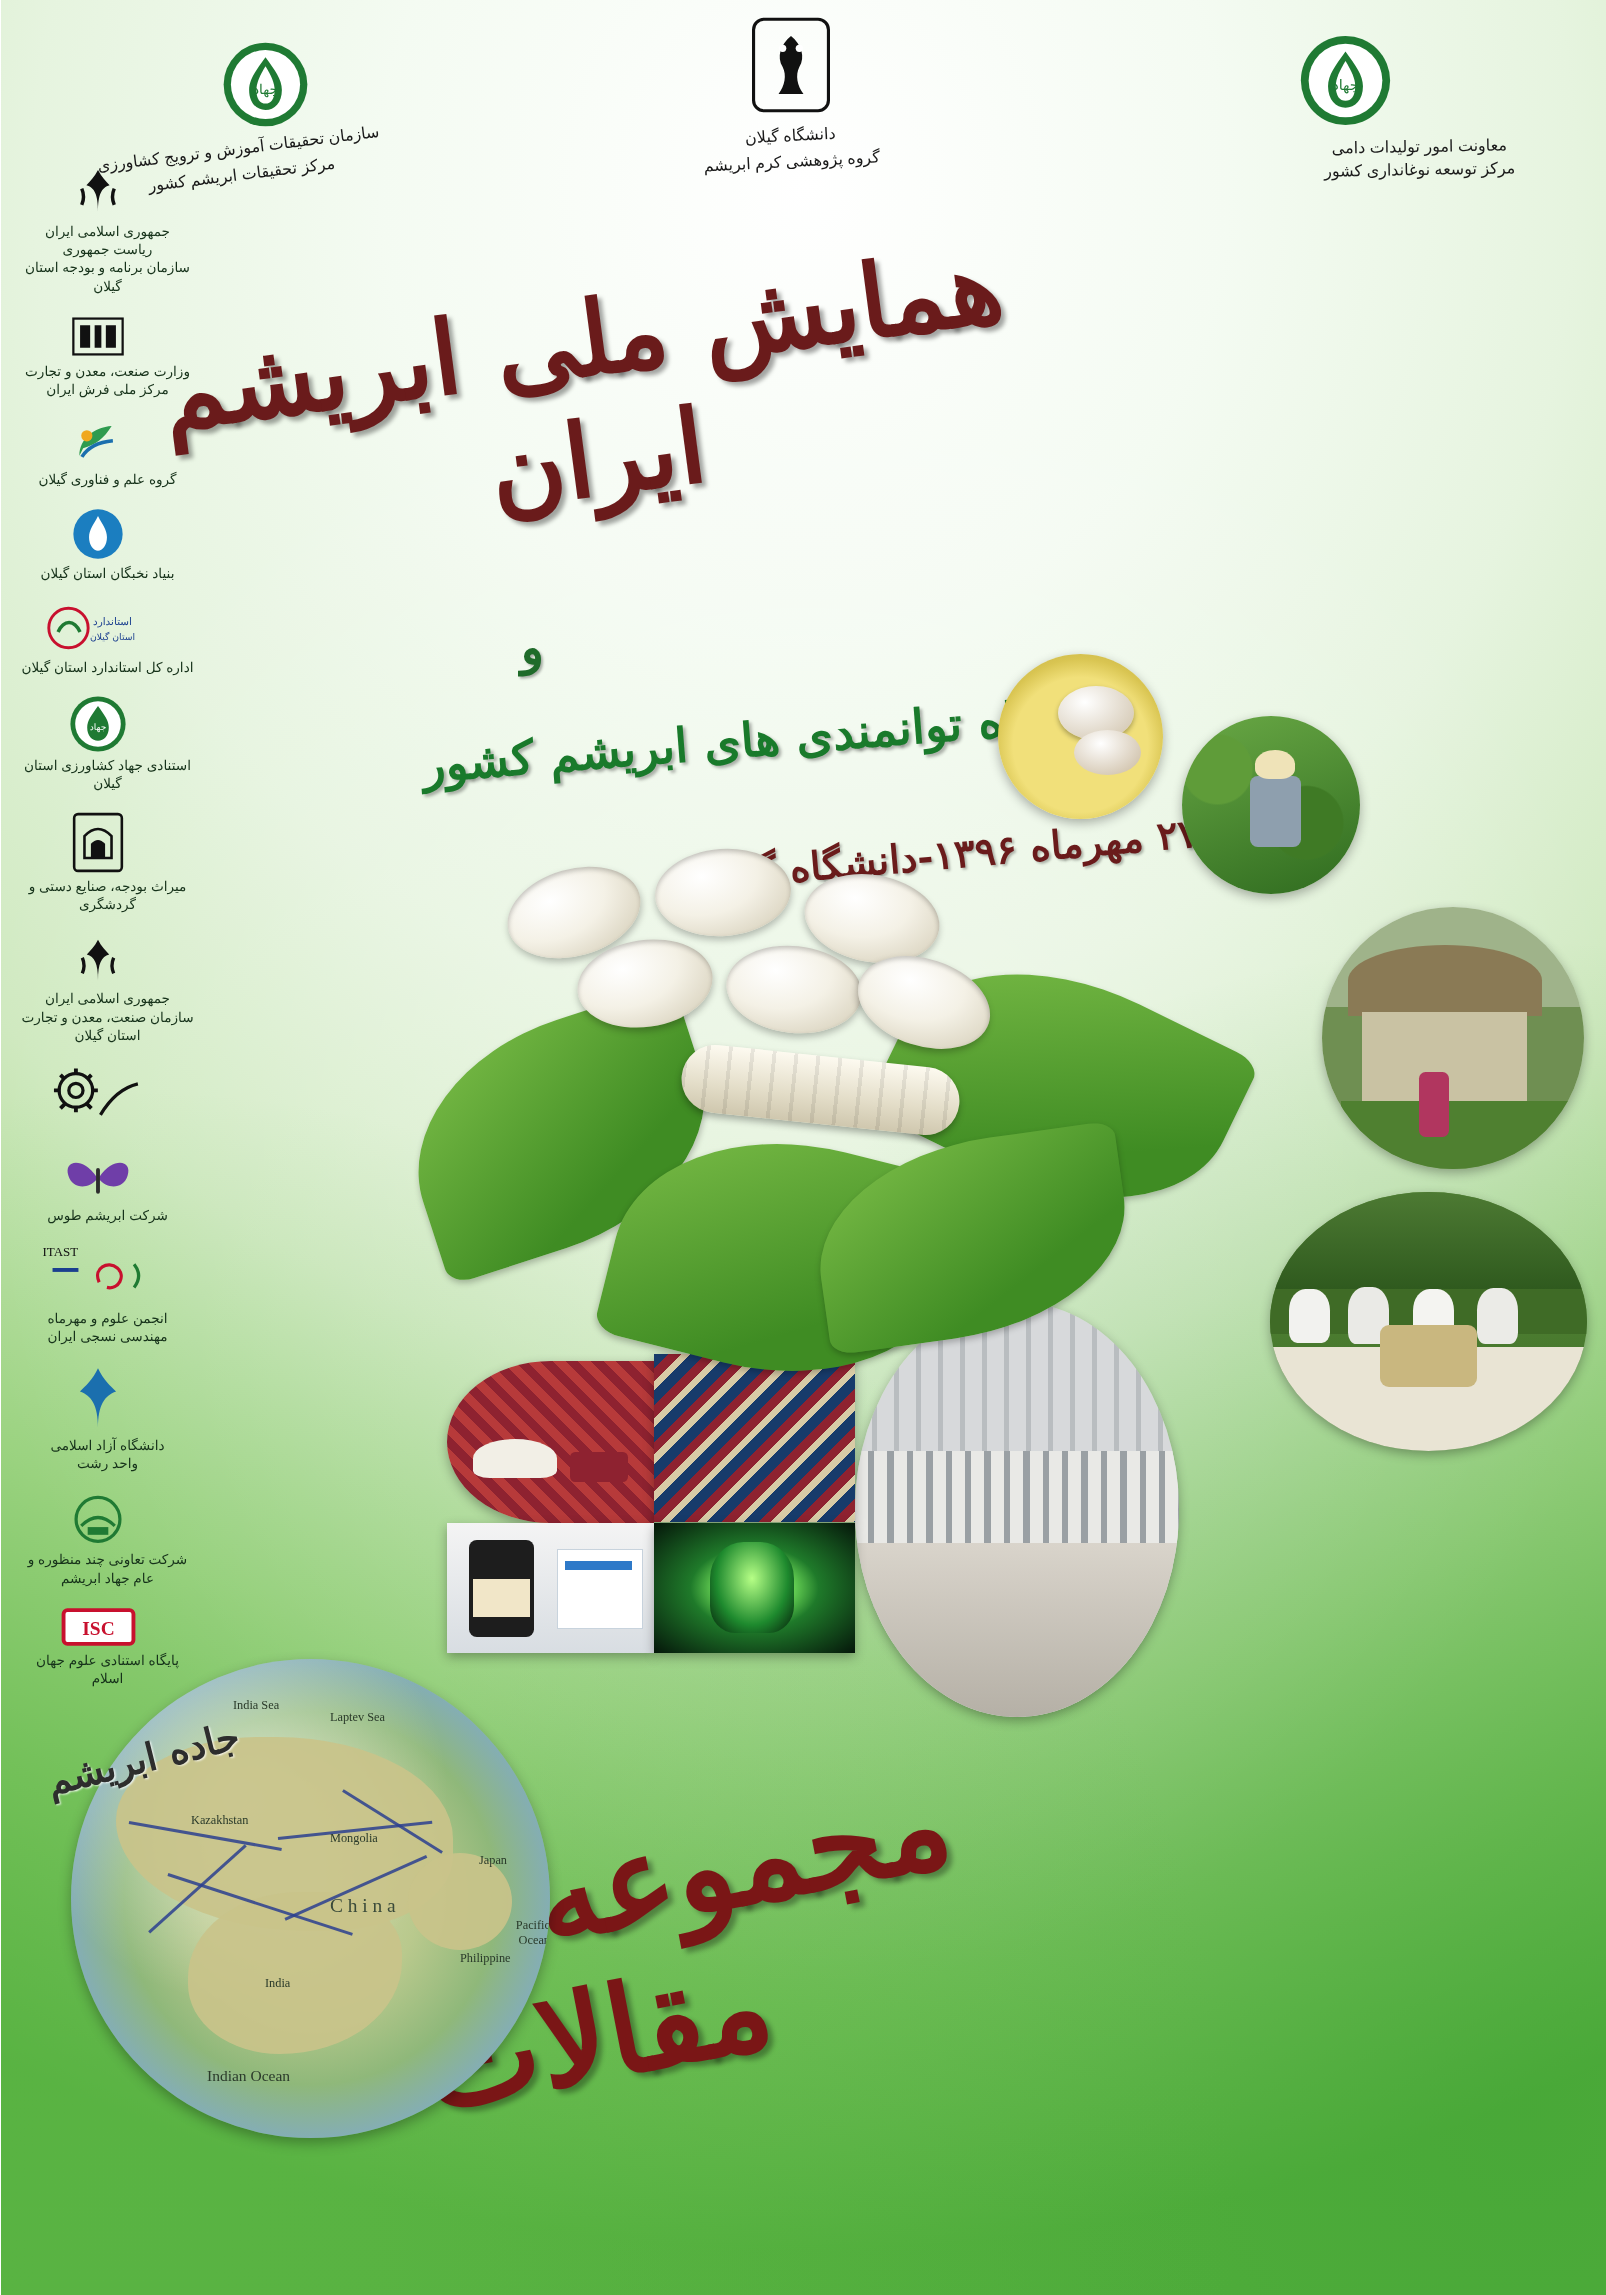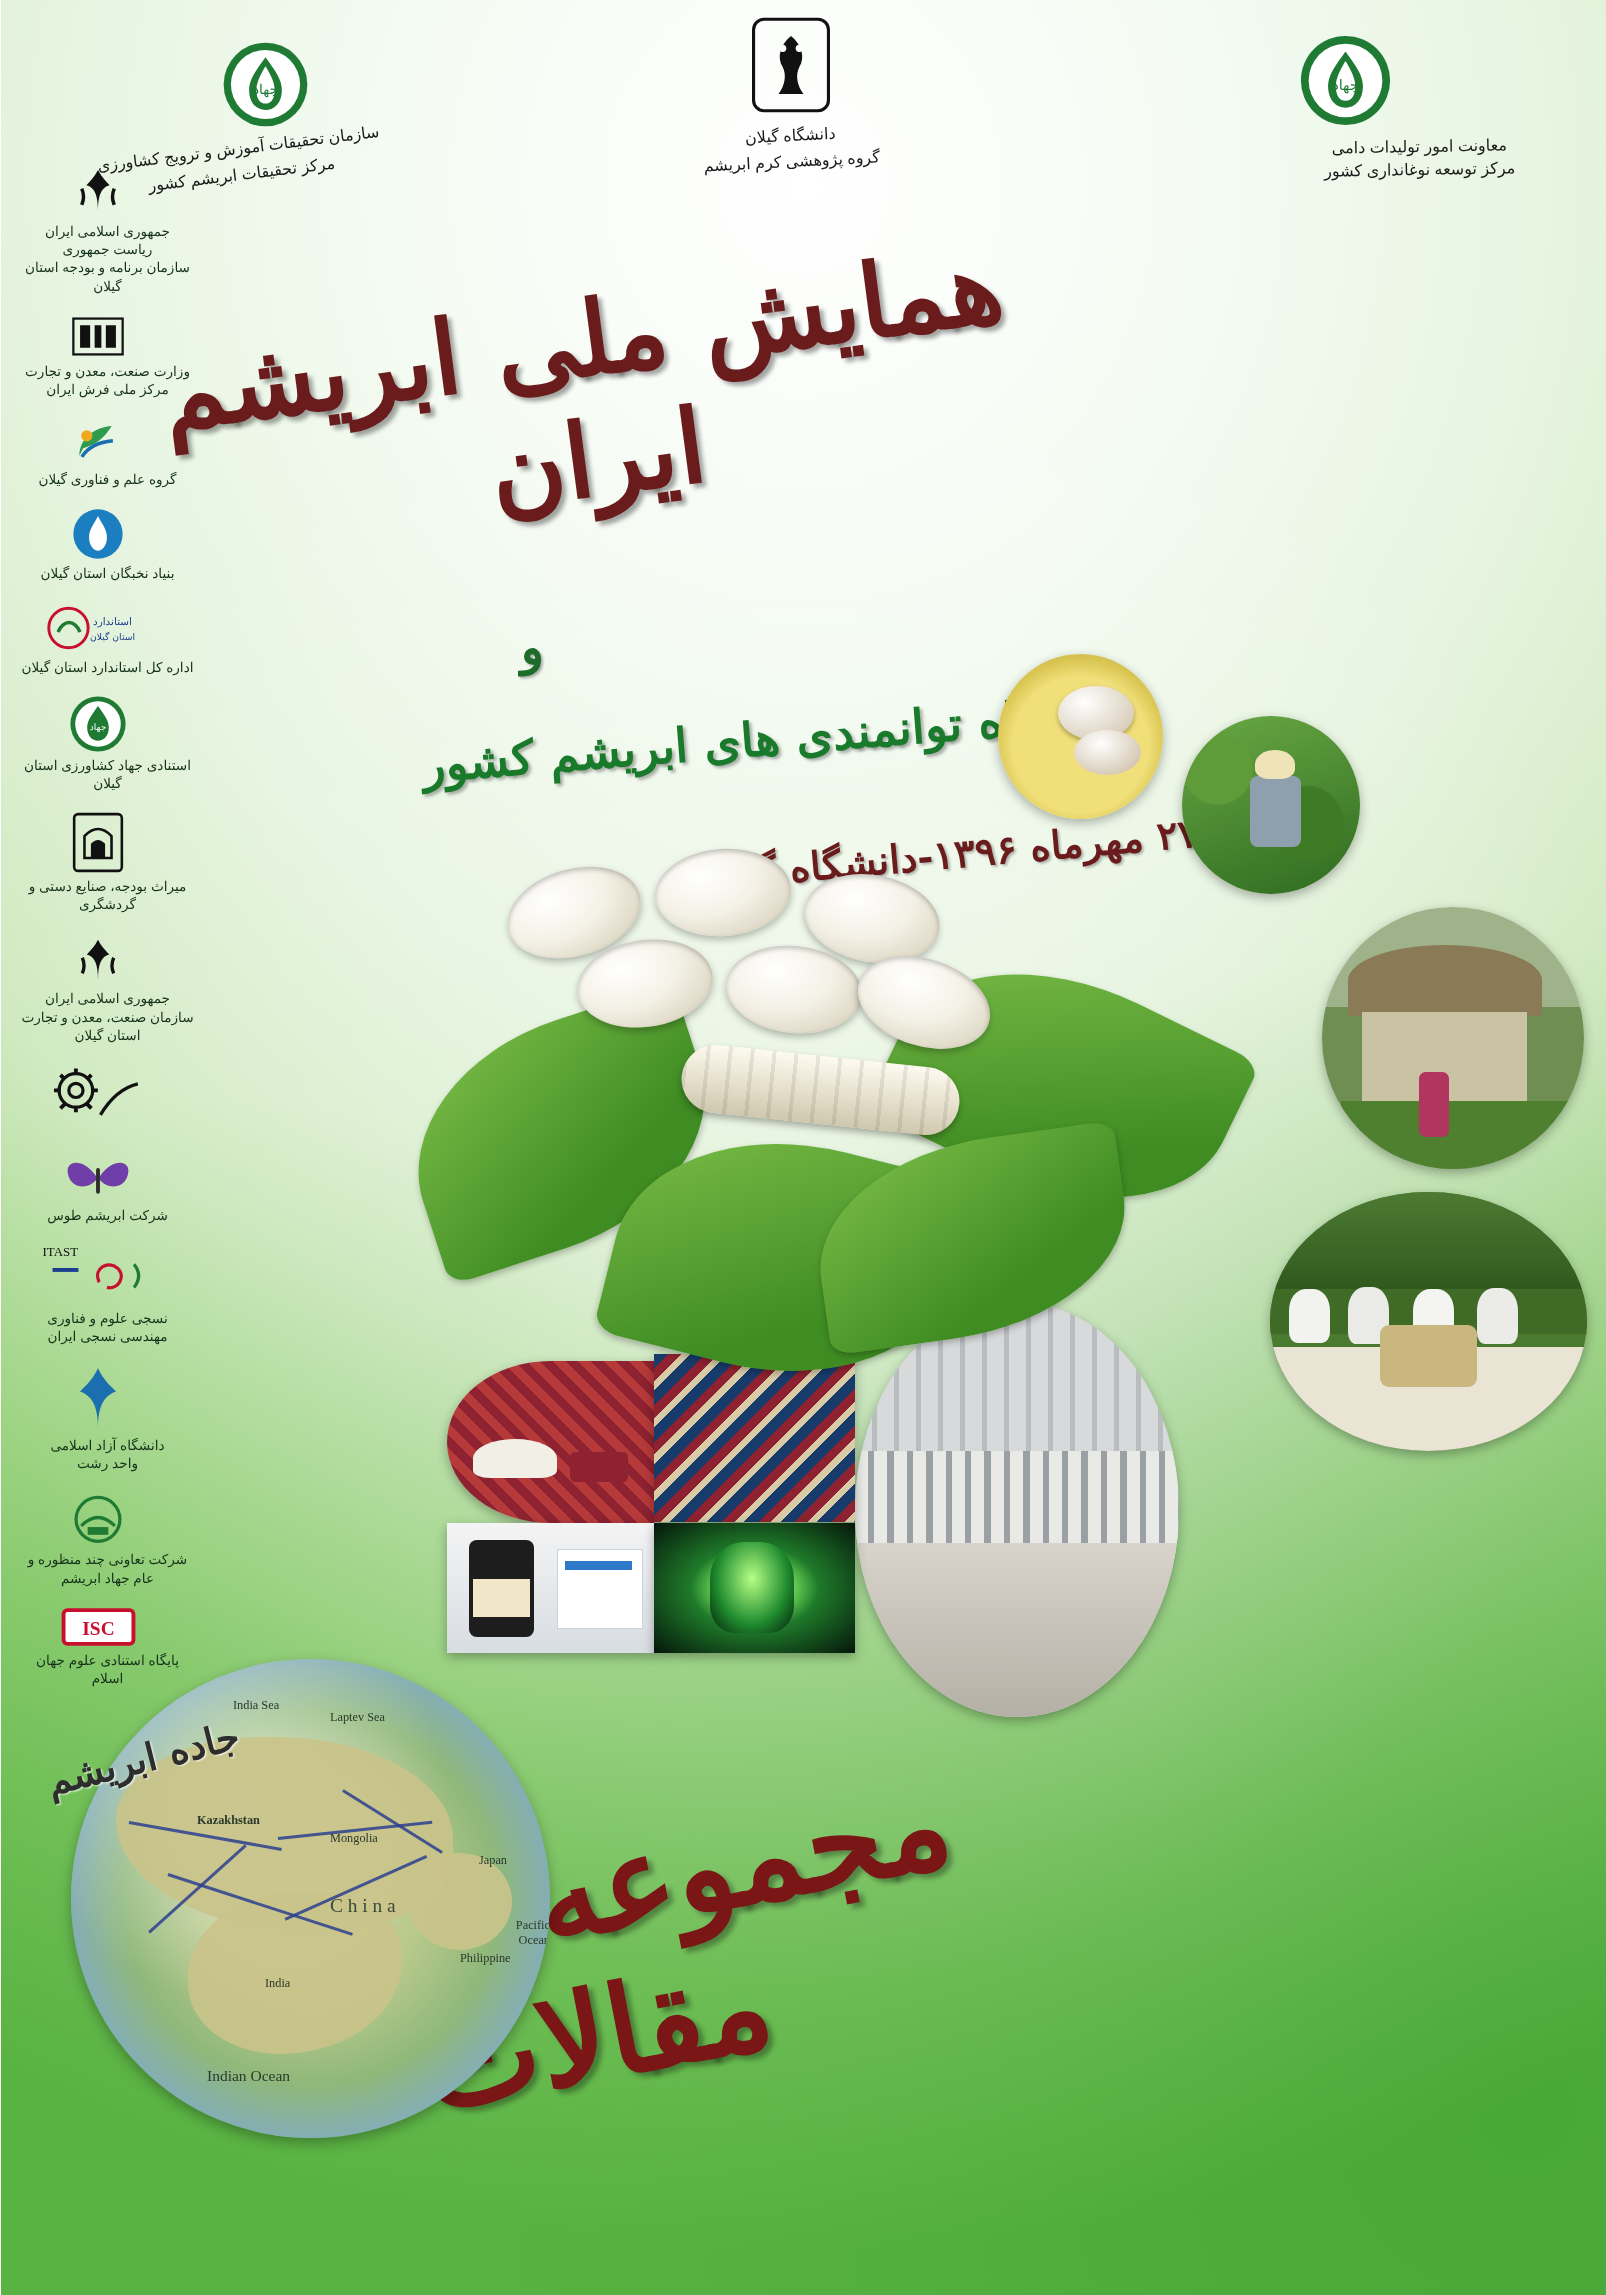--- a/index.html
+++ b/index.html
@@ -370,21 +370,21 @@
   <div class="side-item">
     <div class="side-badge" style="width:123px;height:65px;">
       <svg width="123" height="65" viewBox="0 0 190 100">
         <text x="36" y="22" font-size="20" fill="#111" font-family="Liberation Serif, serif" text-anchor="middle">ITAST</text>
         <path d="M24 40 h40 v6 h-40z" fill="#1b3f8f"></path>
         <path d="M96 62 C86 40 110 28 124 40 C138 52 126 74 108 70" stroke="#c8102e" stroke-width="5" fill="none"></path>
         <path d="M150 34 q14 18 0 36" stroke="#1f7a33" stroke-width="5" fill="none"></path>
       </svg>
     </div>
     <div class="side-cap">
-      <div>نسجی علوم و فناوری</div>
+      <div>انجمن علوم و مهرماه</div>
       <div>مهندسی نسجی ایران</div>
     </div>
   </div>
 
   <div class="side-item">
     <div class="side-badge" style="width:62px;height:71px;">
       <svg width="62" height="71" viewBox="0 0 96 110">
         <path d="M48 8 C40 26 28 36 20 44 C38 50 48 66 48 100 C48 66 58 50 76 44 C68 36 56 26 48 8Z" fill="#1b6fae"></path>
       </svg>
     </div>
@@ -500,21 +500,21 @@
 
   <div class="route" style="left:58px; top:162px; width:155px; transform:rotate(10deg);"></div>
   <div class="route" style="left:207px; top:178px; width:155px; transform:rotate(-6deg);"></div>
   <div class="route" style="left:97px; top:214px; width:194px; transform:rotate(18deg);"></div>
   <div class="route" style="left:214px; top:259px; width:155px; transform:rotate(-24deg);"></div>
   <div class="route" style="left:78px; top:272px; width:130px; transform:rotate(-42deg);"></div>
   <div class="route" style="left:272px; top:130px; width:117px; transform:rotate(32deg);"></div>
 
   <div class="globe-label" style="left:162px; top:39px;">India Sea</div>
   <div class="globe-label" style="left:259px; top:51px;">Laptev Sea</div>
-  <div class="globe-label" style="left:126px; top:154px;font-weight:bold;">Kazakhstan</div>
+  <div class="globe-label" style="left:120px; top:154px;">Kazakhstan</div>
   <div class="globe-label" style="left:259px; top:172px;">Mongolia</div>
   <div class="globe-label" style="left:259px; top:236px; font-size:19.4px; color:#3a4a3a;">C h i n a</div>
   <div class="globe-label" style="left:408px; top:194px;">Japan</div>
   <div class="globe-label" style="left:194px; top:317px;">India</div>
   <div class="globe-label" style="left:389px; top:292px;">Philippine</div>
   <div class="globe-label" style="left:136px; top:408px; font-size:15.5px;">Indian Ocean</div>
   <div class="globe-label" style="left:415px; top:259px;">Pacific Ocean</div>
 </div>
 <div class="silk-road-label">جاده ابریشم</div>
 

